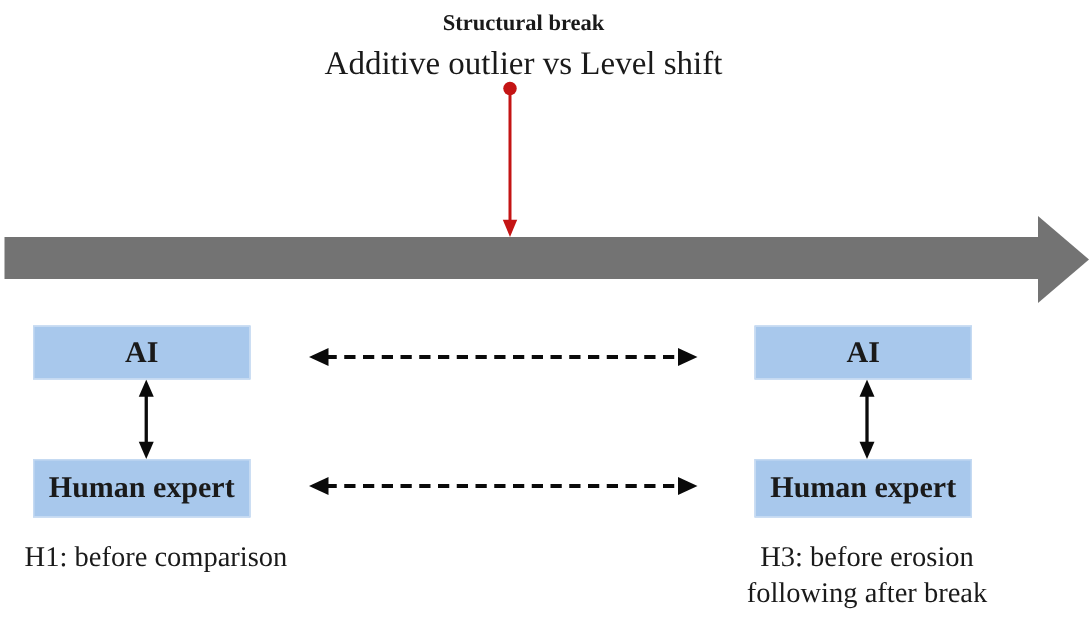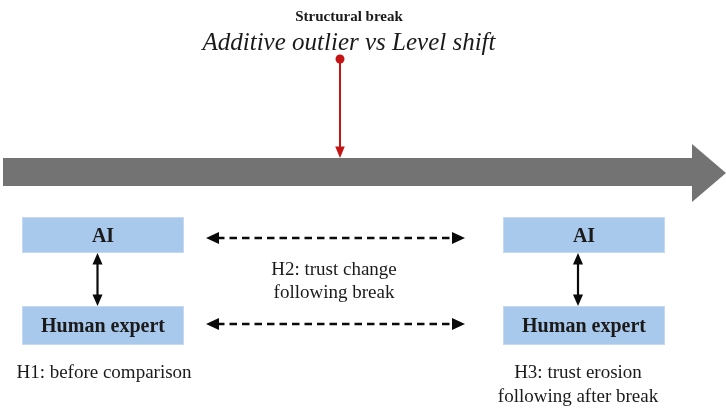--- a/index.html
+++ b/index.html
@@ -27,25 +27,25 @@
 
   .title-block {
     position: absolute;
     top: 4px;
     left: 349px;
     transform: translateX(-50%);
     text-align: center;
     white-space: nowrap;
   }
   .title-line1 { font-size: 15px; font-weight: bold; line-height: 25px; }
-  .title-line2 { font-size: 25px; line-height: 25px; font-style: italic; }
+  .title-line2 { font-size: 22px; line-height: 25px; }
 
   .box {
     position: absolute;
-    width: 162px;
+    width: 145px;
     height: 36px;
     background: var(--box-blue, #a8c8ec);
     border: 1px solid var(--box-border, #c5daf2);
     box-sizing: border-box;
     display: flex;
     align-items: center;
     justify-content: center;
     font-weight: bold;
     font-size: 20px;
   }
@@ -121,27 +121,23 @@
     <span>Human expert</span>
   </div>
 
   <div class="box box-ai-after">
     <span>AI</span>
   </div>
   <div class="box box-human-after">
     <span>Human expert</span>
   </div>
 
-  <div class="caption caption-h2">
-    <div>H2: trust change</div>
-    <div>following break</div>
-  </div>
 
   <div class="caption caption-h1">
     <div>H1: before comparison</div>
   </div>
 
   <div class="caption caption-h3">
-    <div>H3: trust erosion</div>
+    <div>H3: before erosion</div>
     <div>following after break</div>
   </div>
 
 </div>
 
 </body></html>

